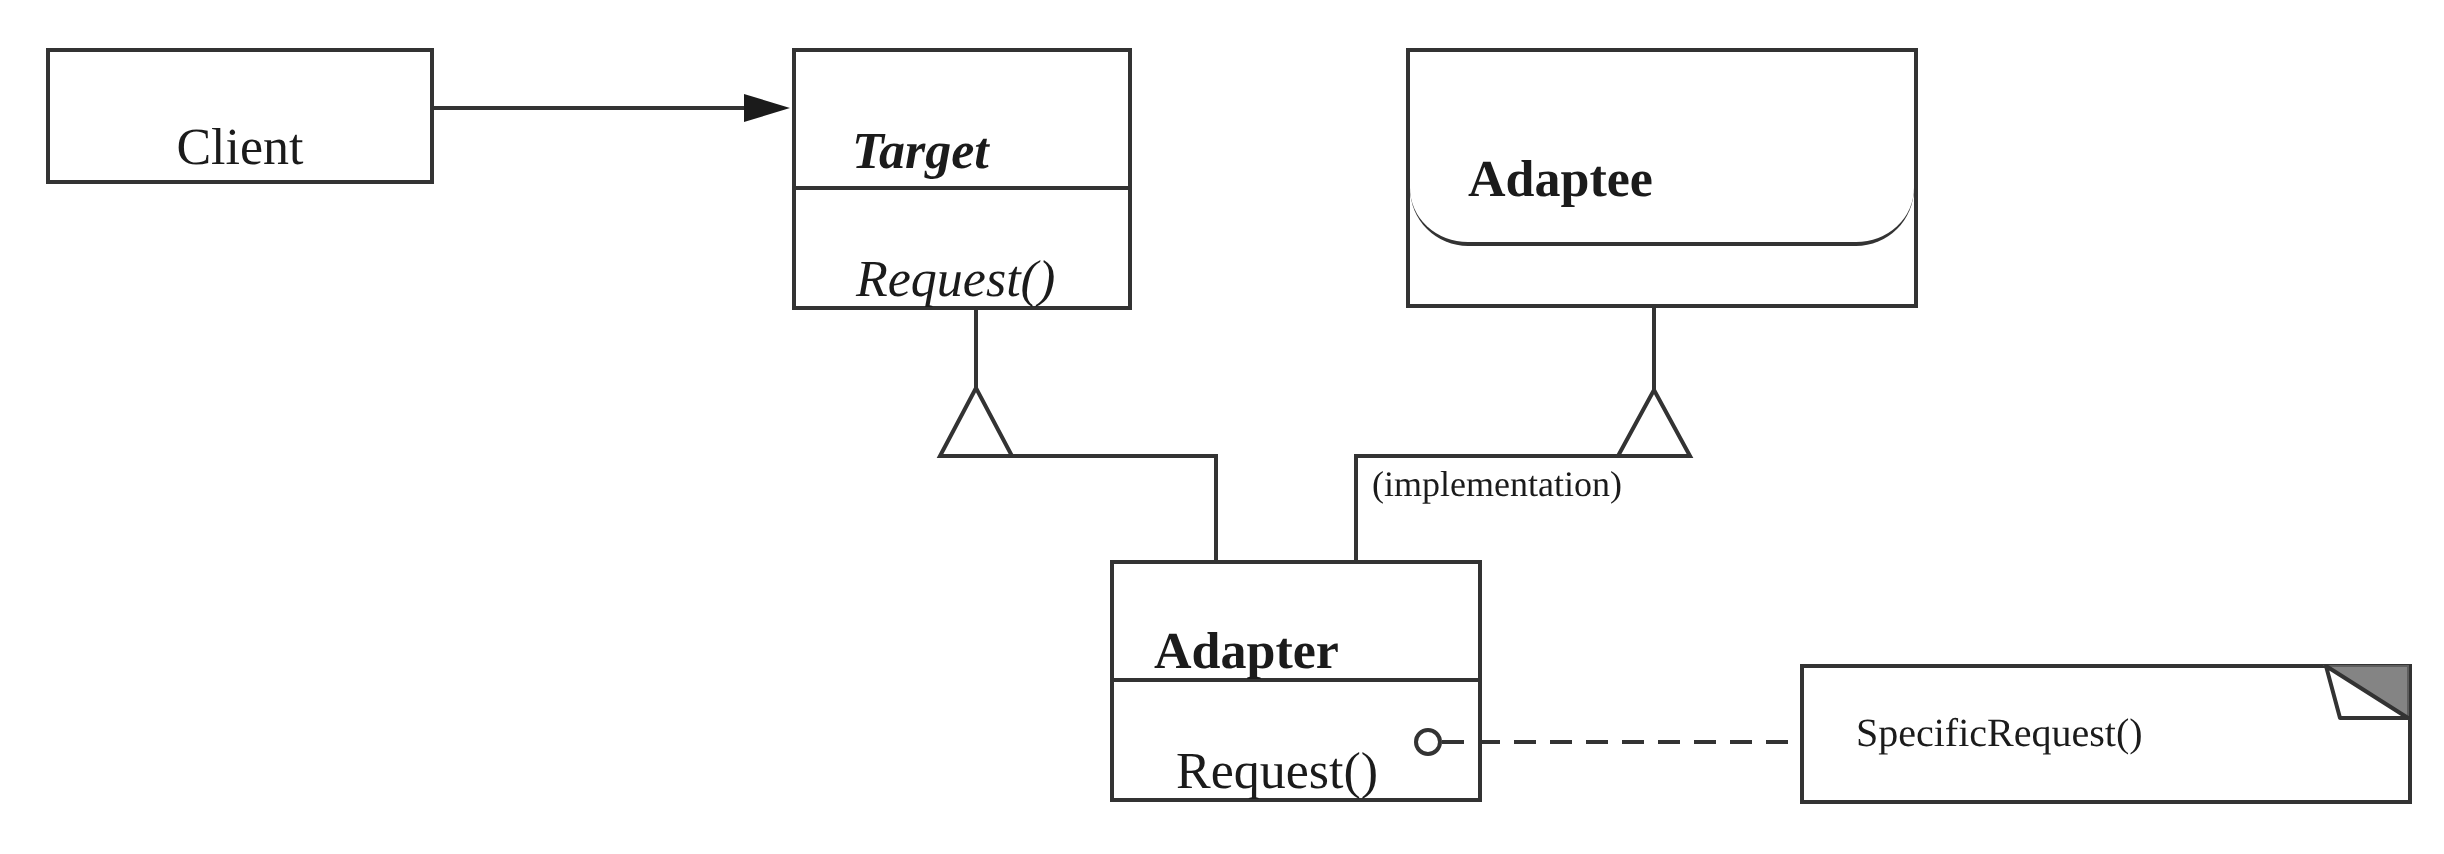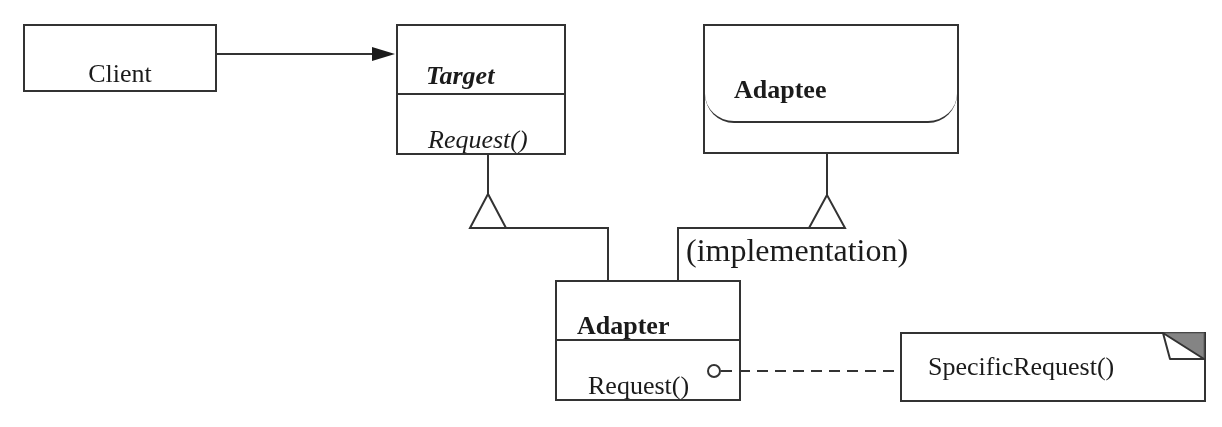--- a/index.html
+++ b/index.html
@@ -61,30 +61,30 @@
   
   .uml-note {
     position: absolute;
     left: 900px; top: 332px; width: 306px; height: 70px;
     box-sizing: border-box;
     border: 2px solid #333333;
     background: #ffffff;
     display: flex;
     align-items: center;
     padding-left: 26px;
-    font-size: 26px;
+    font-size: 20px;
     line-height: 1;
     z-index: 1;
   }
 
   
   .free-label {
     position: absolute;
     left: 686px; top: 233px;
-    font-size: 32px;
+    font-size: 18px;
     line-height: 1.1;
     z-index: 1;
     white-space: nowrap;
   }
 
   
   #overlay {
     position: absolute;
     left: 0; top: 0;
     z-index: 2;

